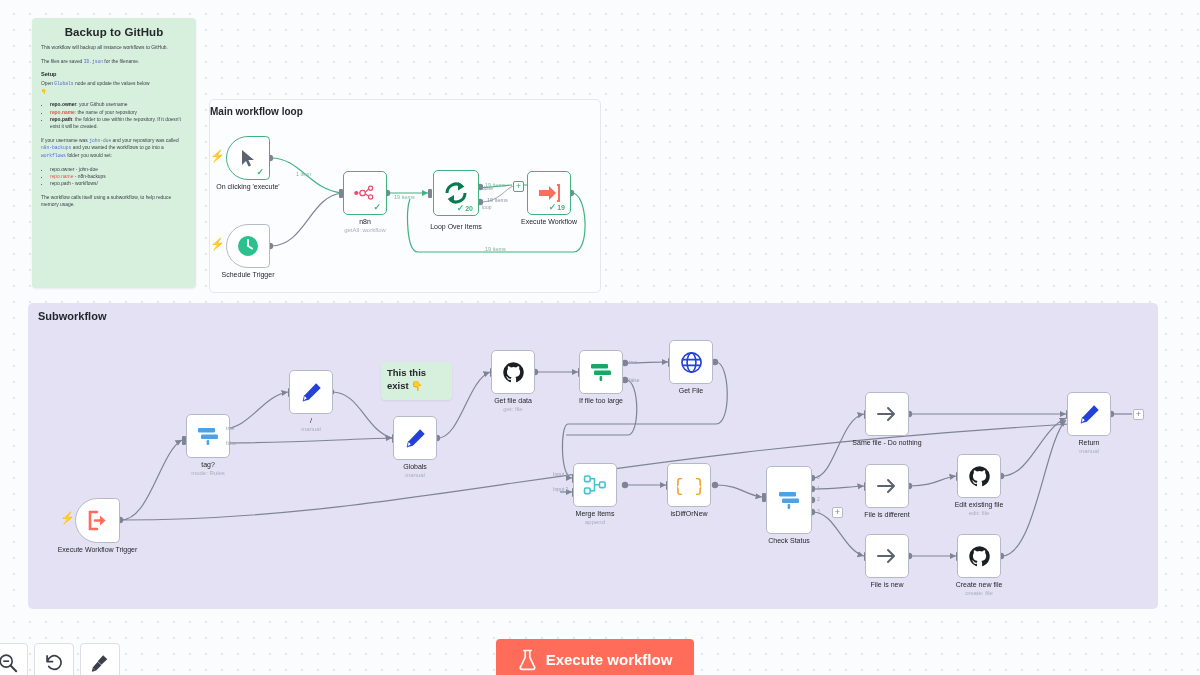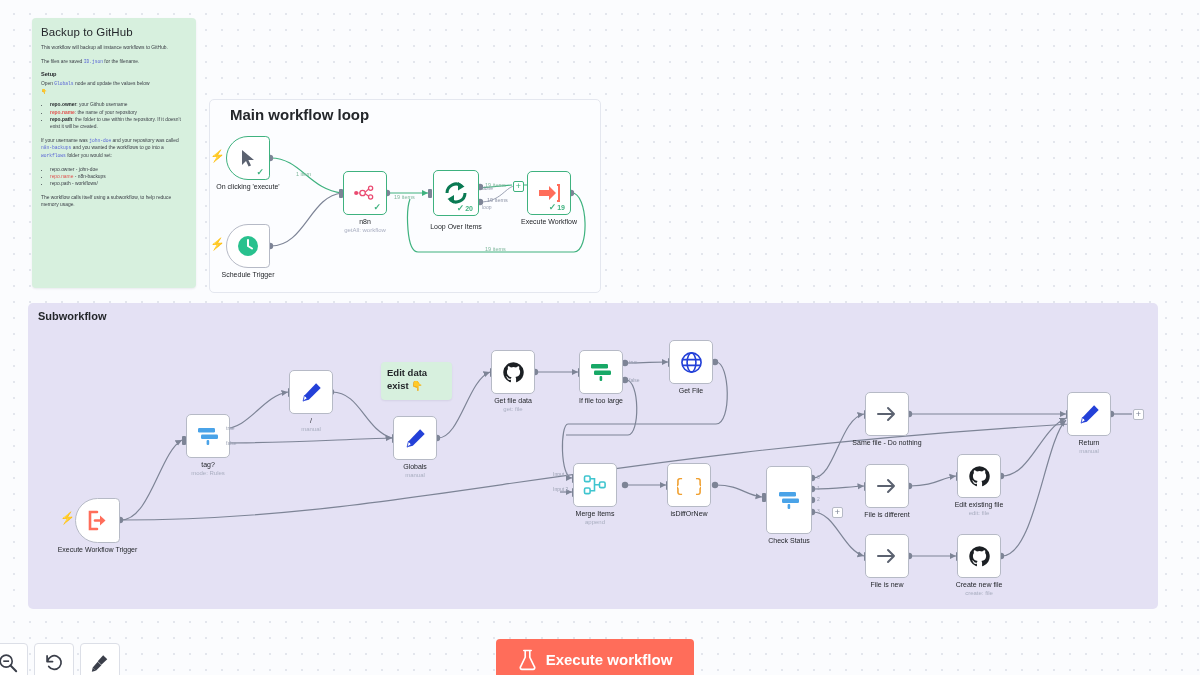--- a/index.html
+++ b/index.html
@@ -27,22 +27,22 @@
     border-radius: 4px;
     box-shadow: 0 1px 2px rgba(30,30,60,.08);
   }
   .sticky-green { background: #d7f0de; }
   .sticky-note-main {
     left: 32px; top: 18px; width: 164px; height: 270px;
     padding: 8px 9px 6px 9px;
     overflow: hidden;
   }
   .sticky-note-main h1 {
-    font-size: 11.5px; font-weight: normal; color: #24272b;
-    margin: 0 0 6px 0; letter-spacing: .1px;
+    font-size: 11.5px; font-weight: bold; color: #24272b;
+    margin: 0 0 6px 0; letter-spacing: .1px; text-align: center;
   }
   .sticky-note-main p {
     font-size: 4.9px; line-height: 1.55; color: #3c4048; margin: 0 0 6px 0;
   }
   .sticky-note-main h2 {
     font-size: 5.6px; font-weight: bold; color: #24272b; margin: 0 0 3px 0;
   }
   .sticky-note-main ul { margin: 0 0 6px 0; padding-left: 9px; }
   .sticky-note-main li { font-size: 4.9px; line-height: 1.5; color: #3c4048; }
   .code { color: #5a66d6; font-family: "Liberation Mono", monospace; font-size: 4.6px; }
@@ -59,22 +59,22 @@
 
   
   .group {
     position: absolute; border-radius: 5px;
   }
   .group-main {
     left: 209px; top: 99px; width: 392px; height: 194px;
     background: #fcfdff; border: 1px solid #e4e7ef;
   }
   .group-main .group-title {
-    position: absolute; left: 20px; top: 6px;
-    font-size: 15px; font-weight: bold; color: #24272b;
+    position: absolute; left: 0; top: 6px;
+    font-size: 10px; font-weight: bold; color: #24272b;
   }
   .group-sub {
     left: 28px; top: 303px; width: 1130px; height: 306px;
     background: #e4e1f4;
   }
   .group-sub .group-title {
     position: absolute; left: 10px; top: 7px;
     font-size: 11px; font-weight: bold; color: #24272b;
   }
 
@@ -302,21 +302,21 @@
     <p><span>If your username was </span><span class="code">john-doe</span><span> and your repository was called </span><span class="code">n8n-backups</span><span> and you wanted the workflows to go into a </span><span class="code">workflows</span><span> folder you would set:</span></p>
     <ul>
       <li><span>repo.owner</span><span> - john-doe</span></li>
       <li><span style="color:#e0534f">repo.name</span><span> - n8n-backups</span></li>
       <li><span>repo.path</span><span> - workflows/</span></li>
     </ul>
     <p>The workflow calls itself using a subworkflow, to help reduce memory usage.</p>
   </div>
 
   <div class="sticky sticky-green sticky-edit">
-    <div>Edit data</div>
+    <div>This this</div>
     <div><span>exist</span> <span>👇</span></div>
   </div>
 
   <div class="bolt" style="left:210px; top:150px;">⚡</div>
   <div class="node green trig" style="left:226px; top:136px; width:44px; height:44px;">
     <svg width="17" height="19" viewBox="0 0 17 19">
         <path d="M2,1 L2,16 L6,12 L8.6,17.5 L11,16.4 L8.4,11 L14,11 Z" fill="#5b6270"></path>
       </svg>
     <div class="node-check">✓</div>
     <div class="node-label">On clicking 'execute'</div>

